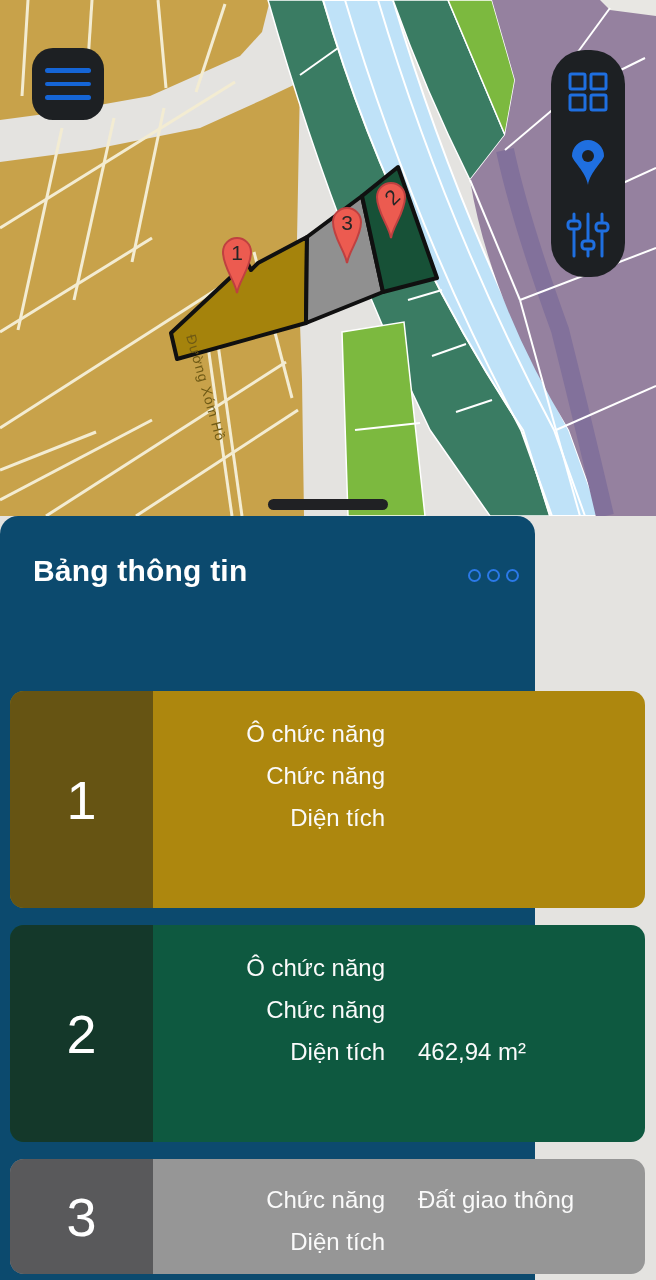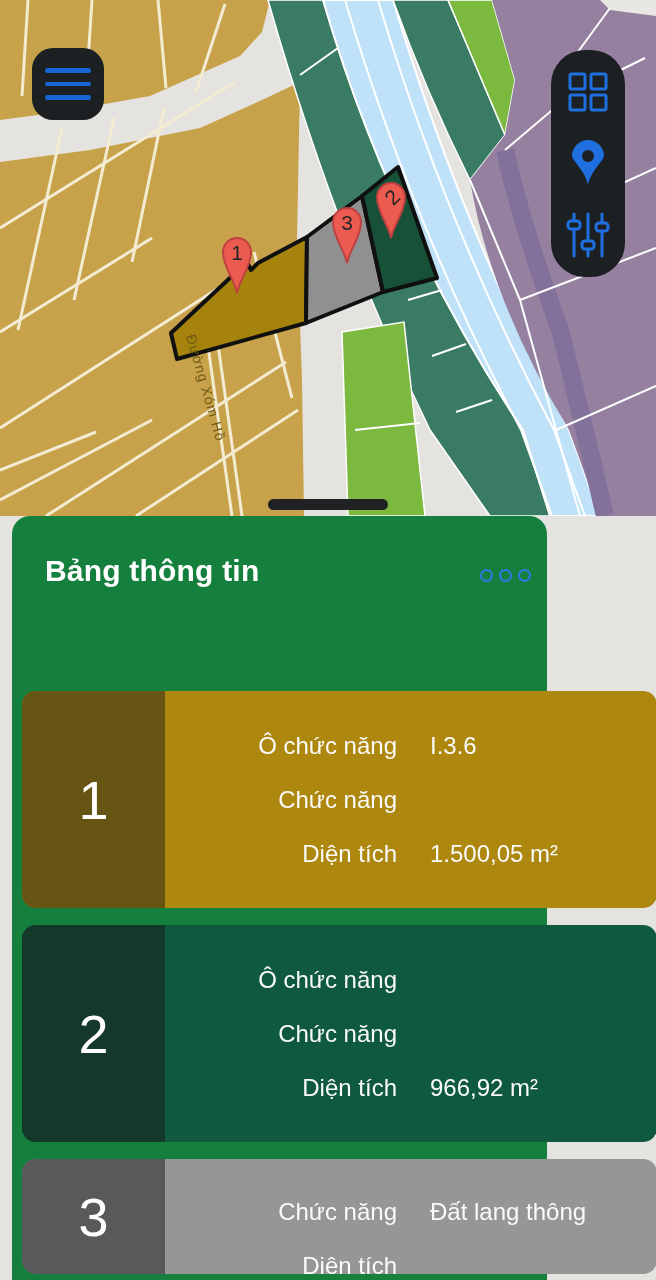--- a/index.html
+++ b/index.html
@@ -19,36 +19,36 @@
   #map-tools{position:absolute;left:551px;top:50px;width:74px;height:227px;
              border-radius:34px;background:#1d2023;display:flex;flex-direction:column;
              align-items:center;justify-content:space-around;padding:6px 0;box-sizing:border-box;}
   .tool-btn{background:transparent;border:none;width:60px;height:64px;cursor:pointer;
             display:flex;align-items:center;justify-content:center;padding:0;}
 
   #drag-pill{position:absolute;left:268px;top:499px;width:120px;height:11px;
              border-radius:6px;background:#202124;}
 
   
-  #panel{position:absolute;left:12px;top:516px;width:535px;height:764px;
-         background:#15803d;border-radius:18px 18px 0 0;color:#fff;}
+  #panel{position:absolute;left:0;top:516px;width:535px;height:764px;
+         background:#0c4a6e;border-radius:18px 18px 0 0;color:#fff;}
   #panel-title{position:absolute;left:33px;top:38px;font-size:30px;font-weight:bold;
                letter-spacing:.2px;color:#fff;}
   #more-btn{position:absolute;right:12px;top:49px;background:transparent;border:none;
             display:flex;gap:6px;cursor:pointer;padding:4px;}
   #more-btn i{display:block;width:9px;height:9px;border-radius:50%;
               border:2.5px solid #2b79e8;}
 
   .card{position:absolute;left:10px;width:635px;border-radius:14px;overflow:hidden;
         display:flex;cursor:pointer;}
   .card-band{width:143px;flex:0 0 143px;display:flex;align-items:center;justify-content:center;}
   .card-num{font-size:54px;color:#fff;line-height:1;}
   .card-body{flex:1;display:flex;flex-direction:column;justify-content:flex-start;
              gap:12px;box-sizing:border-box;}
-  .row{display:flex;align-items:center;margin-top:12px;}
+  .row{display:flex;align-items:center;}
   .row-label{width:232px;flex:0 0 232px;text-align:right;font-size:24px;line-height:30px;color:#fafafa;}
   .row-value{margin-left:33px;width:222px;font-size:24px;line-height:30px;color:#fafafa;}
 </style>
 </head>
 <body>
 
 <div id="screen">
 
   <div id="map">
     <svg width="656" height="516" viewBox="0 0 656 516">
@@ -187,58 +187,56 @@
       <i></i>
     </button>
     <div id="cards">
   <div class="card" style="top: 175px; height: 217px; background: rgb(173, 135, 14);">
     <div class="card-band" style="background: rgb(102, 84, 19);">
       <span class="card-num">1</span>
     </div>
     <div class="card-body" style="padding-top: 28px;">
             <div class="row">
               <span class="row-label">Ô chức năng</span>
-              <span class="row-value">I.3.6</span>
             </div>
             <div class="row">
               <span class="row-label">Chức năng</span>
             </div>
             <div class="row">
               <span class="row-label">Diện tích</span>
-              <span class="row-value">1.500,05 m²</span>
             </div>
           </div>
   </div>
 
   <div class="card" style="top: 409px; height: 217px; background: rgb(14, 89, 64);">
     <div class="card-band" style="background: rgb(20, 56, 42);">
       <span class="card-num">2</span>
     </div>
     <div class="card-body" style="padding-top: 28px;">
             <div class="row">
               <span class="row-label">Ô chức năng</span>
             </div>
             <div class="row">
               <span class="row-label">Chức năng</span>
             </div>
             <div class="row">
               <span class="row-label">Diện tích</span>
-              <span class="row-value">966,92 m²</span>
+              <span class="row-value">462,94 m²</span>
             </div>
           </div>
   </div>
 
   <div class="card" style="top: 643px; height: 115px; background: rgb(150, 150, 150);">
     <div class="card-band" style="background: rgb(89, 89, 91);">
       <span class="card-num">3</span>
     </div>
     <div class="card-body" style="padding-top: 26px;">
             <div class="row">
               <span class="row-label">Chức năng</span>
-              <span class="row-value">Đất lang thông</span>
+              <span class="row-value">Đất giao thông</span>
             </div>
             <div class="row">
               <span class="row-label">Diện tích</span>
             </div>
           </div>
   </div>
 </div>
   </div>
 
 </div>

